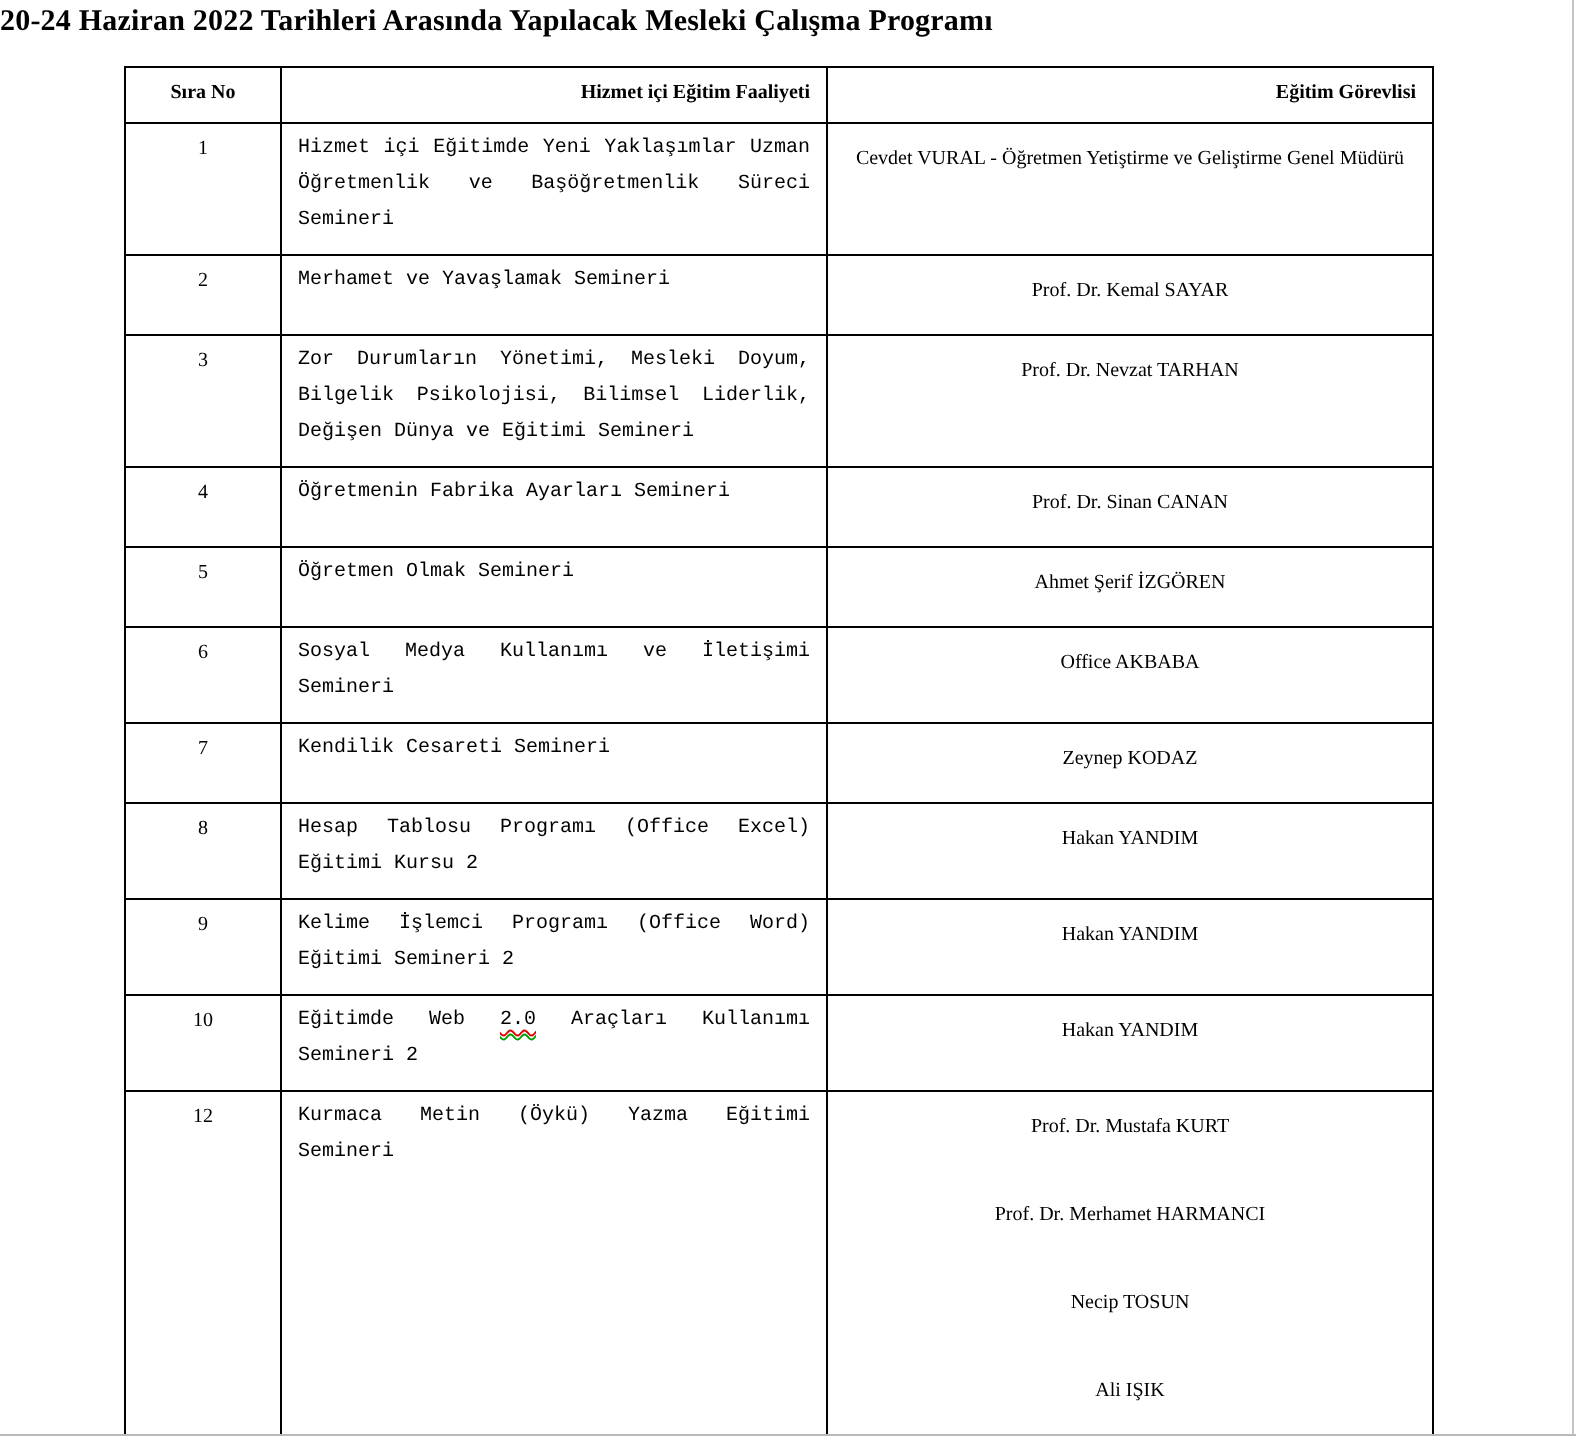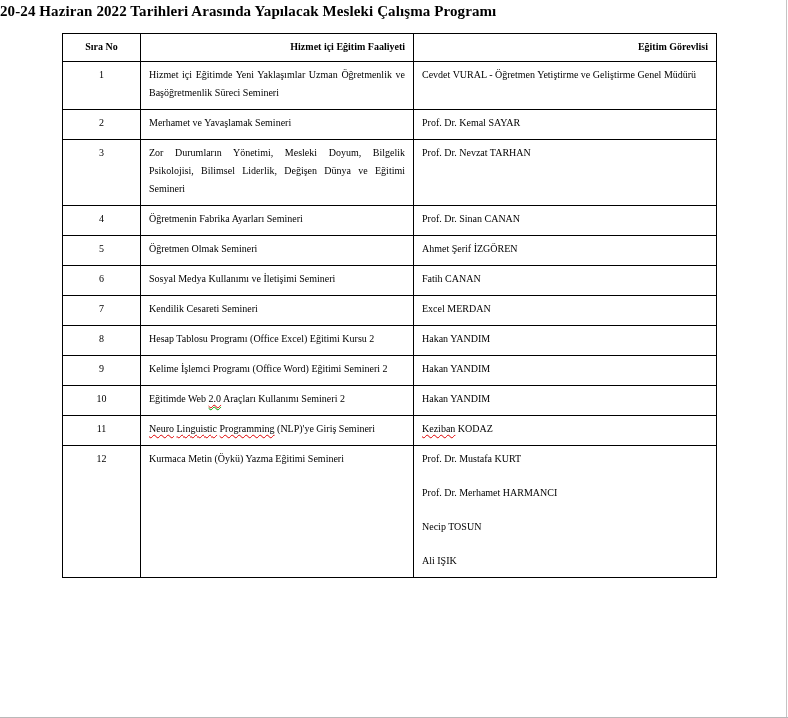--- a/index.html
+++ b/index.html
@@ -40,24 +40,25 @@
     font-weight: bold;
     text-align: right;
     padding: 4px 8px 5px 8px;
     line-height: 18px;
     white-space: nowrap;
   }
   .program th.c1 { text-align: center; padding-left: 2px; padding-right: 2px; }
   .program td { padding: 4px 8px 7px 8px; }
   .program td.c1 { text-align: center; line-height: 18px; }
   .program td.c2 { text-align: justify; }
-  .program td.c2 .act { margin: 0; line-height: 18px; }
+  .program td.c2 .act { margin: 0; line-height: 18px; font-family: Liberation Mono, monospace; }
   .program td.c3 p {
     margin: 0 0 16px 0;
-    line-height: 18px;
+    line-height: 28px;
+    text-align: center;
   }
   .program td.c3 p:last-child { margin-bottom: 0; }
   
   .sq-red {
     text-decoration-line: underline;
     text-decoration-style: wavy;
     text-decoration-color: #dd0000;
     text-decoration-thickness: 1px;
     text-underline-offset: 2px;
   }
@@ -153,31 +154,31 @@
           <p>Ahmet Şerif İZGÖREN</p>
         </td>
   </tr>
 
   <tr>
     <td class="c1"><span>6</span></td>
     <td class="c2">
           <p class="act">Sosyal Medya Kullanımı ve İletişimi Semineri</p>
         </td>
     <td class="c3">
-          <p>Fatih CANAN</p>
+          <p>Office AKBABA</p>
         </td>
   </tr>
 
   <tr>
     <td class="c1"><span>7</span></td>
     <td class="c2">
           <p class="act">Kendilik Cesareti Semineri</p>
         </td>
     <td class="c3">
-          <p>Excel MERDAN</p>
+          <p>Zeynep KODAZ</p>
         </td>
   </tr>
 
   <tr>
     <td class="c1"><span>8</span></td>
     <td class="c2">
           <p class="act">Hesap Tablosu Programı (Office Excel) Eğitimi Kursu 2</p>
         </td>
     <td class="c3">
           <p>Hakan YANDIM</p>
@@ -197,29 +198,20 @@
   <tr>
     <td class="c1"><span>10</span></td>
     <td class="c2">
           <p class="act">Eğitimde Web <span class="sq-red"><span class="sq-grn">2.0</span></span> Araçları Kullanımı Semineri 2</p>
         </td>
     <td class="c3">
           <p>Hakan YANDIM</p>
         </td>
   </tr>
 
-  <tr>
-    <td class="c1"><span>11</span></td>
-    <td class="c2">
-          <p class="act"><span class="sq-red">Neuro</span> <span class="sq-red">Linguistic</span> <span class="sq-red">Programming</span> (NLP)'ye Giriş Semineri</p>
-        </td>
-    <td class="c3">
-          <p><span class="sq-red">Keziban</span> KODAZ</p>
-        </td>
-  </tr>
 
   <tr>
     <td class="c1"><span>12</span></td>
     <td class="c2">
           <p class="act">Kurmaca Metin (Öykü) Yazma Eğitimi Semineri</p>
         </td>
     <td class="c3">
           <p>Prof. Dr. Mustafa KURT</p>
           <p>Prof. Dr. Merhamet HARMANCI</p>
           <p>Necip TOSUN</p>

